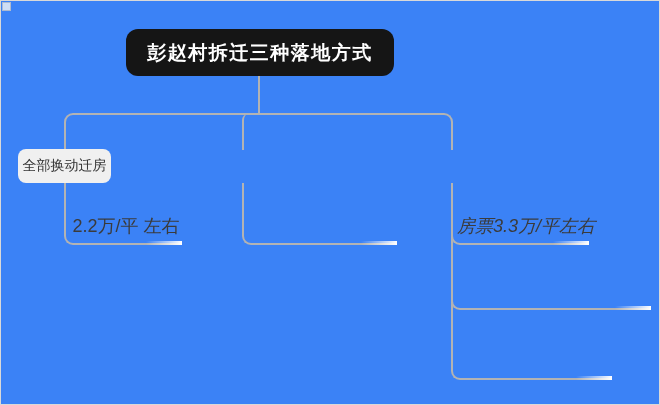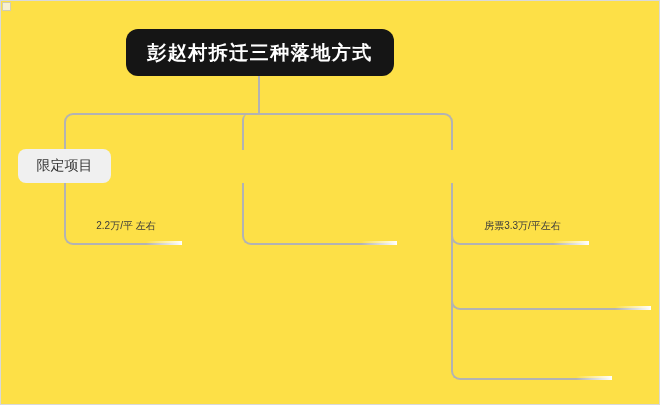--- a/index.html
+++ b/index.html
@@ -1,21 +1,21 @@
 <!DOCTYPE html>
 <html><head>
 <meta charset="utf-8">
 <style>
   html,body{margin:0;padding:0;background:#ffffff;}
   body{font-family:"Liberation Sans","DejaVu Sans",sans-serif;}
   .canvas{
     position:relative;
     width:658px;height:403px;
     border:1px solid #d9d9d9;
-    background:#fde047;
+    background:#3b82f6;
     overflow:hidden;
   }
   .corner-artifact{
     position:absolute;left:1px;top:1px;width:7px;height:7px;
     border:1px solid #c9c9c9;background:#f5f5f5;opacity:.8;
   }
   .root-topic{
     position:absolute;left:125px;top:28px;width:268px;height:47px;
     background:#151515;border-radius:12px;
     display:flex;align-items:center;justify-content:center;
@@ -50,26 +50,26 @@
     display:flex;align-items:center;justify-content:center;
     color:#333333;font-size:14px;
     box-sizing:border-box;
   }
   .branch-1{left:17px;width:93px;}
   .branch-2{left:185px;width:105px;}
   .branch-3{left:402px;width:101px;}
   
   .leaf-topic{
     position:absolute;
-    color:#3b3b3b;font-size:10px;line-height:18px;
+    color:#3b3b3b;font-size:18px;line-height:18px;
     text-align:center;white-space:nowrap;
   }
   .leaf-b1{left:70px;top:216px;width:110px;}
   .leaf-b2{left:246px;top:216px;width:146px;}
-  .leaf-b3r1{left:456px;top:216px;width:131px;}
+  .leaf-b3r1{left:456px;top:216px;width:131px;font-style:italic;}
   .leaf-b3r2{left:458px;top:281px;width:192px;}
   .leaf-b3r3{left:456px;top:350px;width:154px;}
 </style>
 </head>
 <body>
 
 <div class="canvas">
 
   <div class="corner-artifact"></div>
 
@@ -82,18 +82,18 @@
   <div class="line elbow conn-b2"></div>
   <div class="line elbow conn-b3-trunk"></div>
   <div class="line elbow conn-b3-r1"></div>
   <div class="line elbow conn-b3-r2"></div>
   <div class="fade fade-b1"></div>
   <div class="fade fade-b2"></div>
   <div class="fade fade-b3r1"></div>
   <div class="fade fade-b3r2"></div>
   <div class="fade fade-b3r3"></div>
 
-  <div class="branch-topic branch-1">限定项目</div>
+  <div class="branch-topic branch-1">全部换动迁房</div>
 
   <div class="leaf-topic leaf-b1">2.2万/平 左右</div>
   <div class="leaf-topic leaf-b3r1">房票3.3万/平左右</div>
 
 </div>
 
 </body></html>

